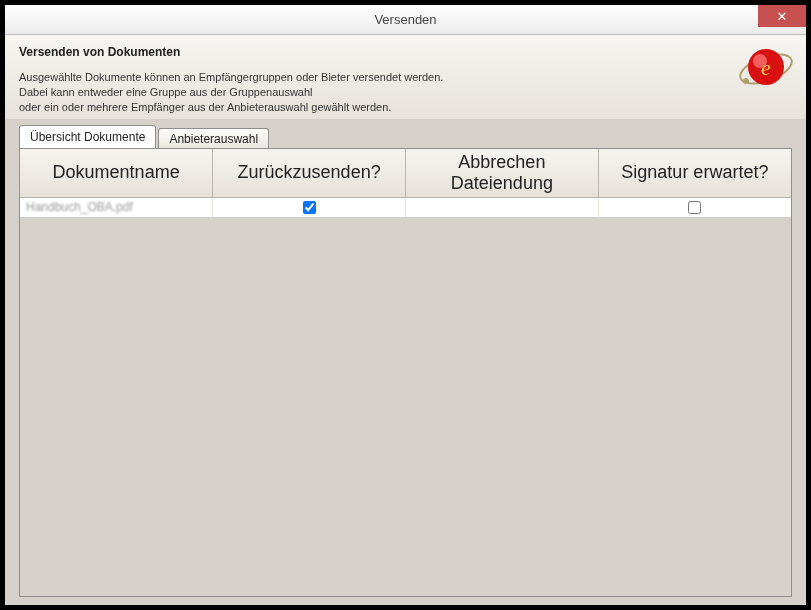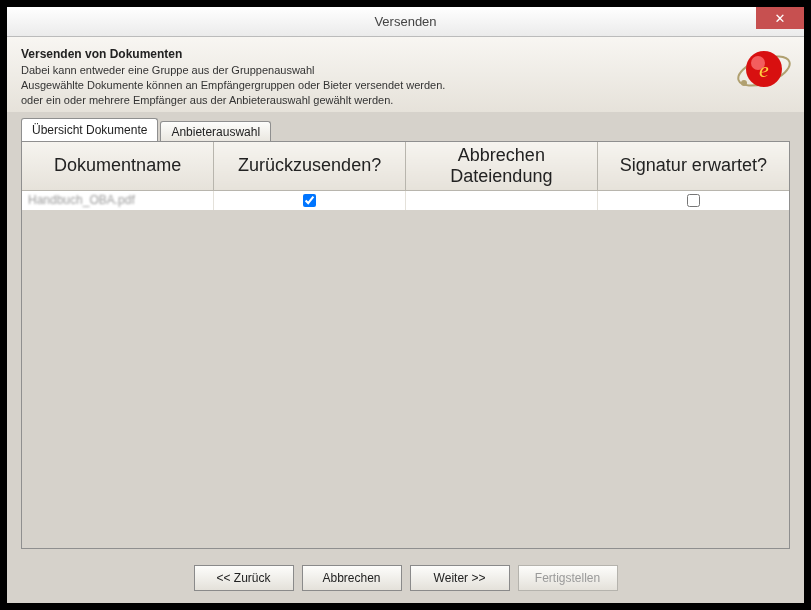--- a/index.html
+++ b/index.html
@@ -8,21 +8,21 @@
       font-size: 12px;
       background: #5a5a5a;
       width: 811px;
       height: 610px;
       overflow: hidden;
     }
     .window {
       width: 811px;
       height: 610px;
       background: #d6d2cb;
-      border: 7px solid #000000;
+      border: 5px solid #000000;
       display: flex;
       flex-direction: column;
     }
     .titlebar {
       height: 30px;
       background: linear-gradient(#ffffff, #ebebeb);
       display: flex;
       align-items: center;
       position: relative;
       border-bottom: 1px solid #bbb;
@@ -50,21 +50,21 @@
     }
     .header-area {
       position: relative;
       padding: 10px 14px 4px 14px;
       background: linear-gradient(#f8f6f2, #e6e2da);
     }
     .header-title {
       font-weight: bold;
       font-size: 12px;
       color: #222;
-      margin-bottom: 2px;
+      margin-bottom: 11px;
     }
     .header-desc {
       font-size: 11px;
       color: #333;
       line-height: 1.35;
     }
     .logo {
       position: absolute;
       right: 12px;
       top: 6px;
@@ -173,22 +173,22 @@
   <div class="titlebar">
     <div class="titlebar-title">Versenden</div>
     <div class="close-btn">
       <span>✕</span>
     </div>
   </div>
 
   <div class="header-area">
     <div class="header-title">Versenden von Dokumenten</div>
     <div class="header-desc">
+      <div>Ausgewählte Dokumente können an Empfängergruppen oder Bieter versendet werden.</div>
       <div>Dabei kann entweder eine Gruppe aus der Gruppenauswahl</div>
-      <div>Ausgewählte Dokumente können an Empfängergruppen oder Bieter versendet werden.</div>
       <div>oder ein oder mehrere Empfänger aus der Anbieterauswahl gewählt werden.</div>
     </div>
     <div class="logo">
       <svg viewBox="0 0 56 56">
         <ellipse cx="28" cy="28" rx="27" ry="12" fill="none" stroke="#b0a070" stroke-width="2" transform="rotate(-20 28 28)"></ellipse>
         <circle cx="28" cy="26" r="18" fill="#d81010"></circle>
         <circle cx="22" cy="20" r="7" fill="#ff8080" opacity="0.7"></circle>
         <text x="28" y="34" font-family="Georgia,serif" font-style="italic" font-size="22" fill="#ffd040" text-anchor="middle">e</text>
         <circle cx="8" cy="40" r="3" fill="#b0a070"></circle>
       </svg>
@@ -224,20 +224,14 @@
           </td>
           <td></td>
           <td class="center-cell">
             <input type="checkbox" style="">
           </td>
         </tr>
       </tbody>
     </table>
   </div>
 
-  <div class="button-row">
-    <button class="btn">&lt;&lt; Zurück</button>
-    <button class="btn">Abbrechen</button>
-    <button class="btn">Weiter &gt;&gt;</button>
-    <button class="btn disabled" disabled="">Fertigstellen</button>
-  </div>
 
 </div>
 
 </body></html>

